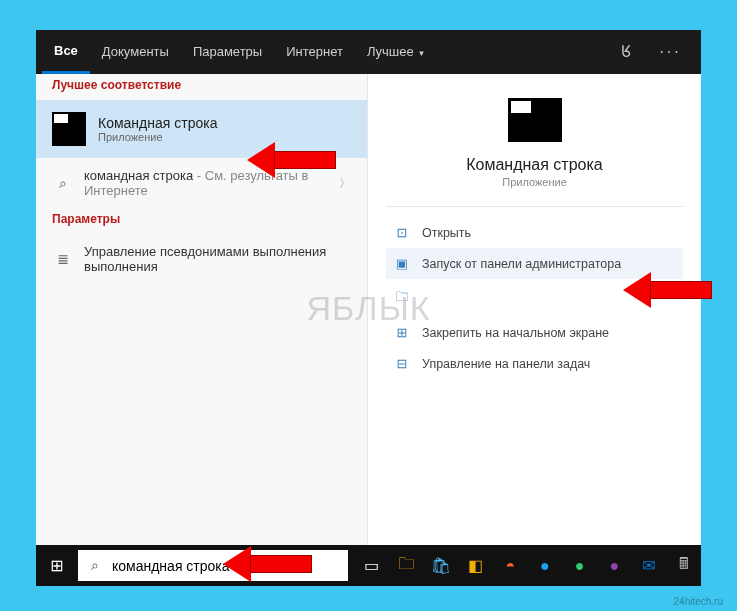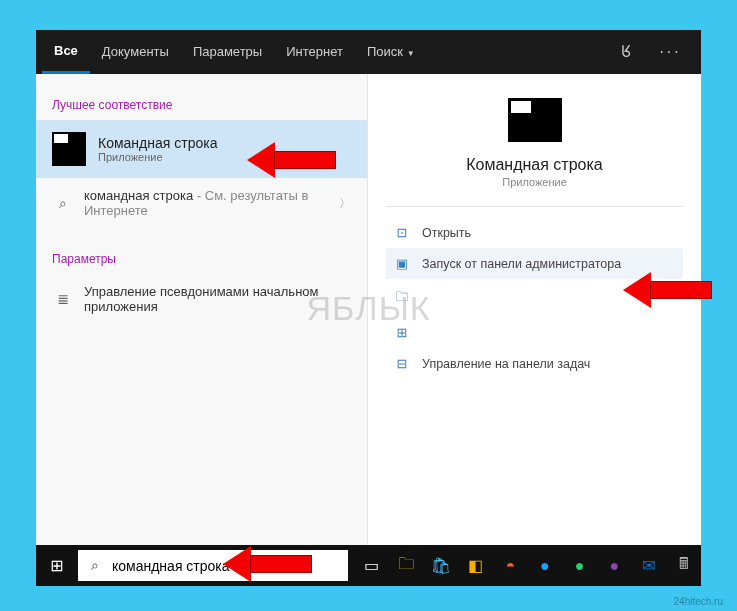--- a/index.html
+++ b/index.html
@@ -9,21 +9,21 @@
 .tabs{background:#1b1b1b;height:44px;display:flex;align-items:center;padding:0 6px;color:#cfcfcf;font-size:13px}
 .tab{padding:0 12px;height:44px;line-height:44px;cursor:pointer}
 .tab.active{color:#fff;font-weight:600;border-bottom:3px solid #0078d4;line-height:41px}
 .tab .chev{font-size:9px;margin-left:3px}
 .tabs-spacer{flex:1}
 .feedback{padding:0 14px;font-size:16px;color:#cfcfcf}
 .dots{padding:0 14px;font-size:16px;color:#cfcfcf;letter-spacing:2px}
 .body{flex:1;display:flex;background:#f8f8f8}
 .left{width:332px;background:#f8f8f8;border-right:1px solid #e5e5e5}
 .right{flex:1;background:#fff;padding:20px 18px}
-.section-h{font-size:12px;color:#a21caf;font-weight:400;padding:24px 16px 8px}
+.section-h{font-size:12px;color:#b91c1c;font-weight:700;padding:4px 16px 8px}
 .best{display:flex;align-items:center;background:#cde5f6;padding:8px 16px;height:58px}
 .best .ico{width:34px;height:34px;background:#000;margin-right:12px;display:flex;align-items:flex-start;justify-content:flex-start}
 .best .ico::after{content:"";width:14px;height:9px;background:#fff;margin:2px}
 .best .t1{font-size:14px;color:#222}
 .best .t2{font-size:11px;color:#666}
 .row{display:flex;align-items:center;padding:10px 16px;font-size:13px;color:#333}
 .row .glyph{width:22px;color:#666;font-size:14px;text-align:center;margin-right:10px}
 .row .txt{flex:1}
 .row .sub{color:#888}
 .row .chev-r{color:#888;font-size:12px}
@@ -52,21 +52,21 @@
 <body>
 
 <div class="frame">
   <div class="search-panel">
 
     <div class="tabs">
       <div class="tab active">Все</div>
       <div class="tab">Документы</div>
       <div class="tab">Параметры</div>
       <div class="tab">Интернет</div>
-      <div class="tab"><span>Поиск</span><span class="chev"> ▾</span></div>
+      <div class="tab"><span>Лучшее</span><span class="chev"> ▾</span></div>
       <div class="tabs-spacer"></div>
       <div class="feedback">ᖉ</div>
       <div class="dots">···</div>
     </div>
 
     <div class="body">
       <div class="left">
         <div class="section-h">Лучшее соответствие</div>
         <div class="best">
           <div class="ico"></div>
@@ -78,21 +78,21 @@
 
         <div class="row">
           <div class="glyph">⌕</div>
           <div class="txt"><span>командная строка</span><span class="sub"> - См. результаты в Интернете</span></div>
           <div class="chev-r">〉</div>
         </div>
 
         <div class="section-h">Параметры</div>
         <div class="row">
           <div class="glyph">≣</div>
-          <div class="txt">Управление псевдонимами начальном приложения</div>
+          <div class="txt">Управление псевдонимами выполнения выполнения</div>
         </div>
       </div>
 
       <div class="right">
         <div class="preview">
           <div class="bigico"></div>
           <div class="pt">Командная строка</div>
           <div class="ps">Приложение</div>
         </div>
         <div class="divider"></div>
@@ -102,20 +102,21 @@
           </div>
         <div class="act hl">
             <div class="ai">▣</div>
             <span>Запуск от панели администратора</span>
           </div>
         <div class="act">
             <div class="ai">🗀</div>
           </div>
         <div class="act">
             <div class="ai">⊞</div>
+            <span>Закрепить на начальном экране</span>
           </div>
         <div class="act">
             <div class="ai">⊟</div>
             <span>Управление на панели задач</span>
           </div>
       </div>
     </div>
   </div>
 
   <div class="taskbar">

